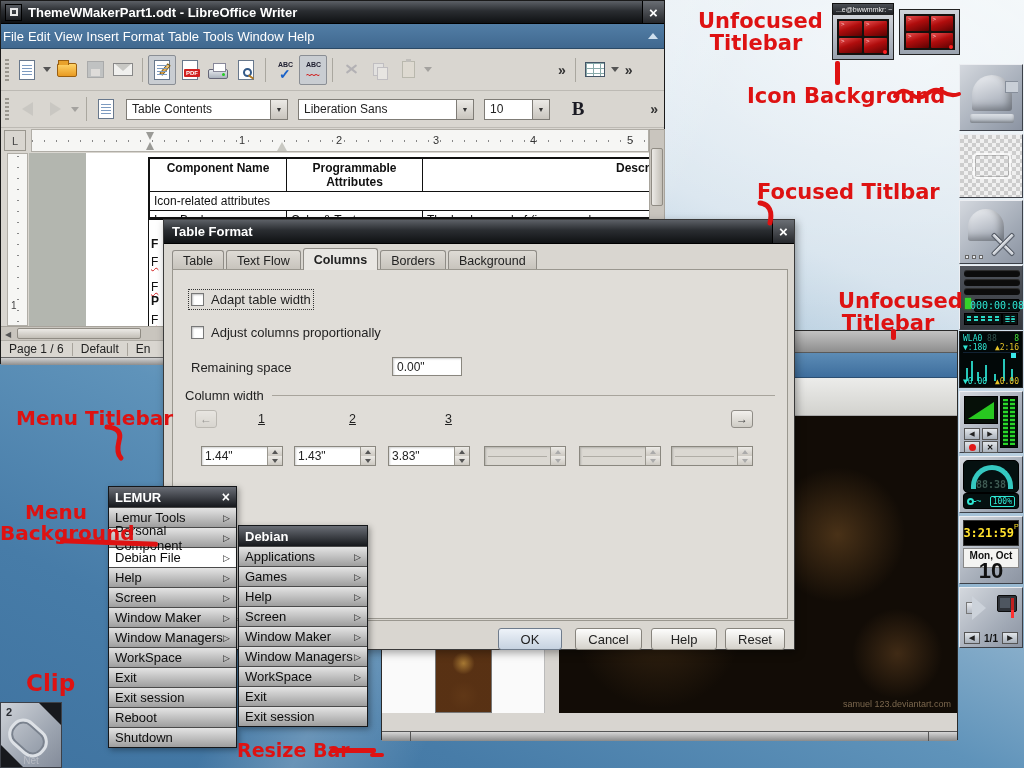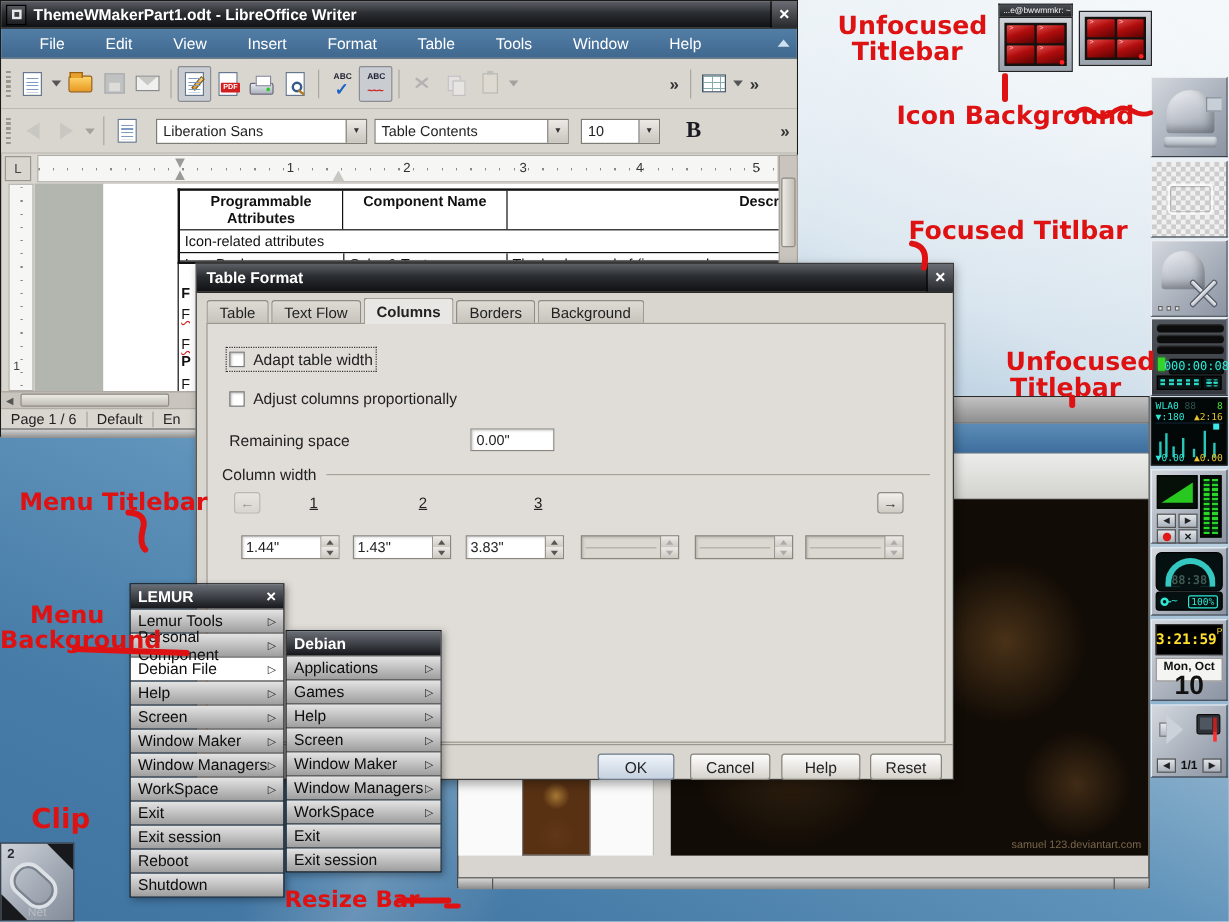--- a/index.html
+++ b/index.html
@@ -20,21 +20,21 @@
     background:linear-gradient(#6a6e74,#26282c); border-left:1px solid #000; color:#fff; font-weight:bold; font-size:15px; }
 
   
   .writer { left:0; top:0; width:665px; height:364px; z-index:10; border:1px solid #1a1a1a; background:#d9d6d0; }
   .writer-titlebar { height:23px; font-size:13px; padding-left:4px; }
   .mini-btn { width:17px; height:17px; margin-right:6px; background:linear-gradient(#55595f,#1c1e22);
     border:1px solid #000; display:flex; align-items:center; justify-content:center; }
   .mini-btn .sq { width:8px; height:8px; border:2px solid #e8e8e8; background:transparent; }
   .writer-menubar { position:absolute; left:0; top:23px; width:100%; height:25px; background:linear-gradient(#527ea6,#40688f);
     display:flex; align-items:center; gap:0; color:#fff; font-size:13px; border-bottom:1px solid #2c4a66; }
-  .writer-menubar span.mi { padding:0 2px;margin-left:30px; }
+  .writer-menubar span.mi { padding:0 2px; }
   .mb-collapse { margin-left:auto; margin-right:6px; width:0; height:0;
     border-left:5px solid transparent; border-right:5px solid transparent; border-bottom:6px solid #cfe0ee; }
   .toolbar { position:absolute; left:0; width:100%; background:#d9d6d0; display:flex; align-items:center; }
   .tb1 { top:48px; height:42px; border-bottom:1px solid #bdbab4; }
   .tb2 { top:90px; height:37px; border-bottom:1px solid #bdbab4; }
   .grip { width:4px; height:22px; margin:0 4px; background:repeating-linear-gradient(#9a978f 0 2px, transparent 2px 4px); }
   .tbsep { width:1px; height:24px; background:#aaa79f; margin:0 5px; }
   .tbtn { width:28px; height:30px; position:relative; display:flex; align-items:center; justify-content:center; }
   .tbtn.pressed { background:#c9cdd2; border:1px solid #8a8e94; border-radius:2px; }
   .tbtn.disabled { opacity:.38; }
@@ -379,26 +379,26 @@
           <div class="arrow-nav left"></div>
         </div>
       <div class="tbtn disabled">
           <div class="arrow-nav right"></div>
         </div>
       <div class="caret-sm" style="opacity:.4"></div>
       <div class="tbsep"></div>
       <div class="tbtn">
           <div class="ic-page lines"></div>
         </div>
+      <div class="combo" style="width:162px;margin-left:6px">
+        <span class="cv">Table Contents</span>
+          <span class="cb">▼</span>
+      </div>
       <div class="combo" style="width:176px;margin-left:10px">
         <span class="cv">Liberation Sans</span>
-          <span class="cb">▼</span>
-      </div>
-      <div class="combo" style="width:162px;margin-left:6px">
-        <span class="cv">Table Contents</span>
           <span class="cb">▼</span>
       </div>
       <div class="combo" style="width:66px;margin-left:10px">
         <span class="cv">10</span>
           <span class="cb">▼</span>
       </div>
       <div class="tbtn" style="margin-left:14px">
           <span class="boldB">B</span>
         </div>
       <div class="ovf" style="margin-left:auto;margin-right:2px">»</div>
@@ -418,22 +418,22 @@
     </div>
     <div class="vruler">
       <div class="dots"></div>
       <span style="position:absolute;left:3px;top:146px">1</span>
     </div>
 
     <div class="docarea">
       <div class="docpage">
         <div class="dtable">
           <div class="dtr">
+            <div class="dtd c1 hdr">Component Name</div>
             <div class="dtd c2 hdr">Programmable Attributes</div>
-            <div class="dtd c1 hdr">Component Name</div>
             <div class="dtd c3 hdr" style="text-align:right">Description</div>
           </div>
           <div class="dtr">
             <div class="dtd" style="flex:1;border-right:none;font-weight:normal">Icon-related attributes</div>
           </div>
           <div class="dtr clipped">
             <div class="dtd c1">Icon Back</div>
             <div class="dtd c2">Color &amp; Text</div>
             <div class="dtd c3">The background of (image or d...</div>
           </div>

